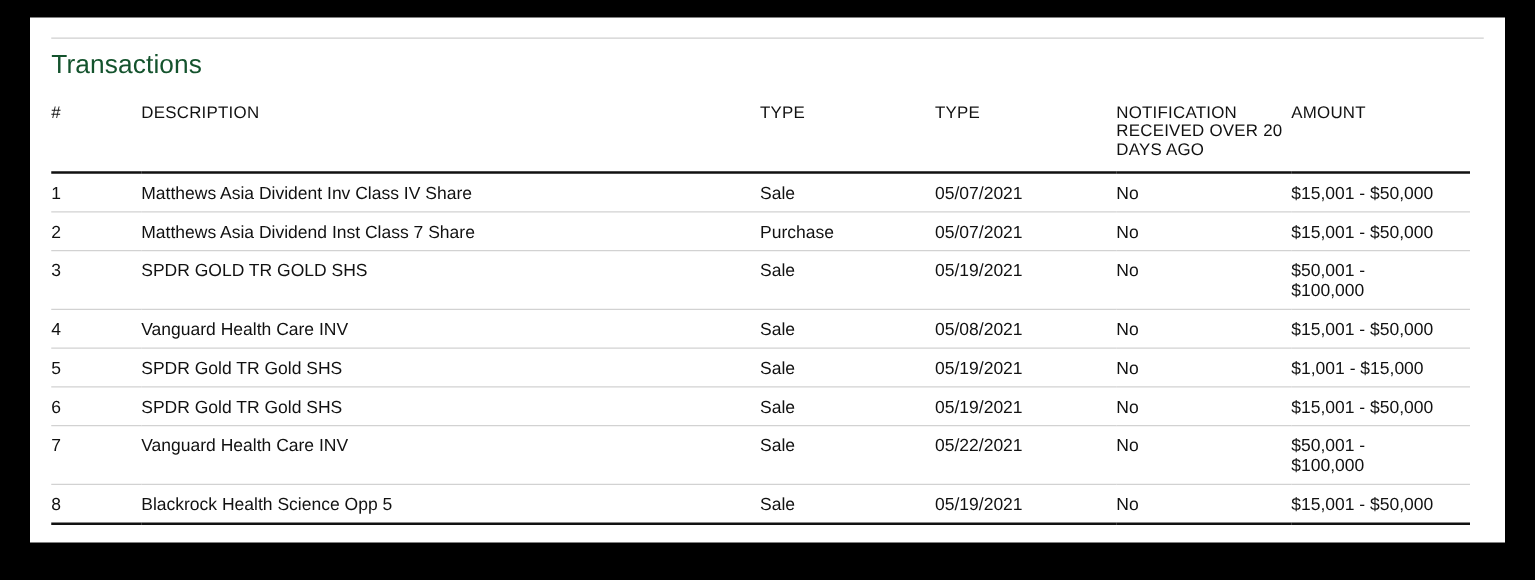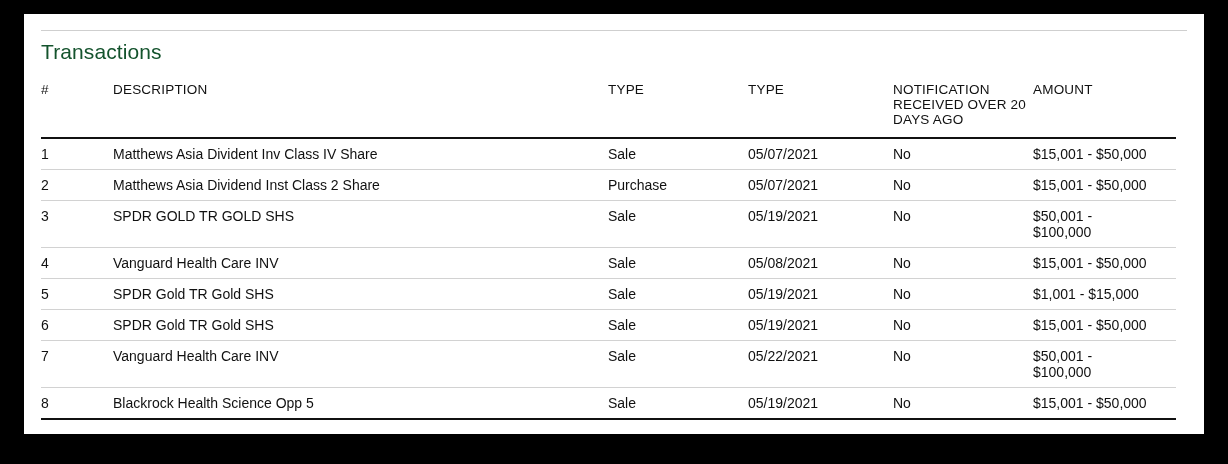--- a/index.html
+++ b/index.html
@@ -111,21 +111,21 @@
           <tr>
             <td><span class="amt-wrap">1</span></td>
             <td><span class="amt-wrap">Matthews Asia Divident Inv Class IV Share</span></td>
             <td><span class="amt-wrap">Sale</span></td>
             <td><span class="amt-wrap">05/07/2021</span></td>
             <td><span class="amt-wrap">No</span></td>
             <td><span class="amt-wrap">$15,001 - $50,000</span></td>
           </tr>
           <tr>
             <td><span class="amt-wrap">2</span></td>
-            <td><span class="amt-wrap">Matthews Asia Dividend Inst Class 2 Share</span></td>
+            <td><span class="amt-wrap">Matthews Asia Dividend Inst Class 7 Share</span></td>
             <td><span class="amt-wrap">Purchase</span></td>
             <td><span class="amt-wrap">05/07/2021</span></td>
             <td><span class="amt-wrap">No</span></td>
             <td><span class="amt-wrap">$15,001 - $50,000</span></td>
           </tr>
           <tr>
             <td><span class="amt-wrap">3</span></td>
             <td><span class="amt-wrap">SPDR GOLD TR GOLD SHS</span></td>
             <td><span class="amt-wrap">Sale</span></td>
             <td><span class="amt-wrap">05/19/2021</span></td>

